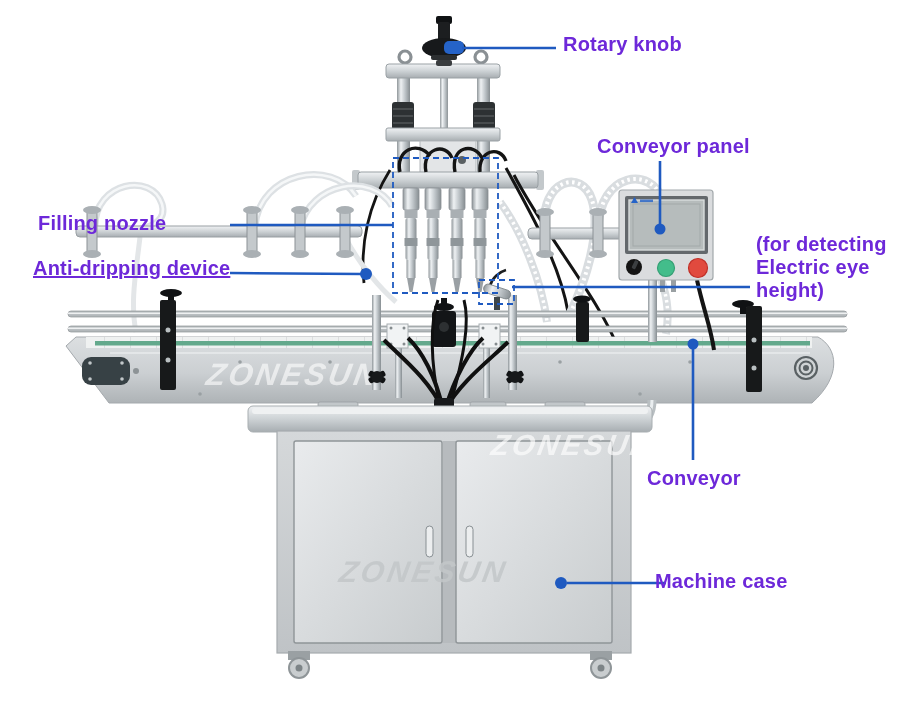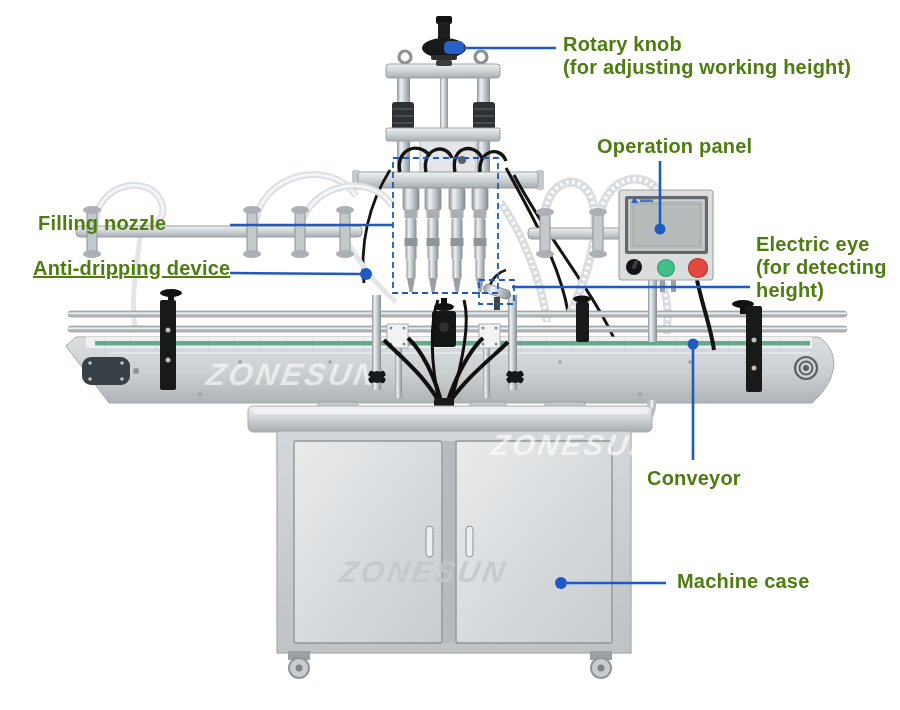--- a/index.html
+++ b/index.html
@@ -2,21 +2,21 @@
 <html style="--accent-blue: #1f5ac0; --knob-blue: #2563c8; --button-green: #43bd8b; --button-red: #e14a3e; --belt-green: #63a98c; --logo-blue: #2563c8;"><head>
 <meta charset="utf-8">
 <style>
   html,body{margin:0;padding:0;background:#ffffff;}
   .canvas{
     position:relative;width:900px;height:710px;background:#ffffff;overflow:hidden;
     font-family:"Liberation Sans",sans-serif;
   }
   .canvas svg{position:absolute;left:0;top:0;}
   .label{
-    position:absolute;color:#4d7c0f;font-size:20px;font-weight:700;
+    position:absolute;color:#6d28d9;font-size:20px;font-weight:700;
     line-height:23px;letter-spacing:0.2px;white-space:nowrap;
   }
   .label span{display:block;}
   .label.align-right{}
   .leader{stroke:var(--accent-blue,#1f5ac0);stroke-width:2.6;fill:none;}
   .leader-dot{fill:var(--accent-blue,#1f5ac0);}
   .dashed-box{stroke:var(--accent-blue,#1f5ac0);stroke-width:1.8;fill:none;stroke-dasharray:6 4;}
   .wm{font-family:"Liberation Sans",sans-serif;font-style:italic;font-weight:700;letter-spacing:3px;}
 </style>
 </head>
@@ -395,42 +395,41 @@
     <line x1="512" y1="287" x2="750" y2="287" class="leader"></line>
     <circle cx="693" cy="344" r="5.5" class="leader-dot"></circle>
     <line x1="693" y1="349" x2="693" y2="460" class="leader"></line>
     <circle cx="561" cy="583" r="6" class="leader-dot"></circle>
     <line x1="567" y1="583" x2="666" y2="583" class="leader"></line>
   </g>
 </svg>
 
   <div class="label" style="left:563px;top:33px;">
     <span>Rotary knob</span>
-    <span>(for adjusting working height)</span>
   </div>
 
   <div class="label" style="left:597px;top:135px;">
-    <span>Operation panel</span>
+    <span>Conveyor panel</span>
   </div>
 
   <div class="label align-right" style="left:38px;top:212px;width:184px;">
     <span>Filling nozzle</span>
   </div>
 
   <div class="label" style="left:33px;top:257px;text-decoration:underline;">
     <span>Anti-dripping device</span>
   </div>
 
   <div class="label" style="left:756px;top:233px;">
+    <span>(for detecting</span>
     <span>Electric eye</span>
-    <span>(for detecting</span>
     <span>height)</span>
   </div>
 
   <div class="label" style="left:647px;top:467px;">
     <span>Conveyor</span>
   </div>
 
-  <div class="label" style="left:677px;top:570px;text-align:center;">
+  <div class="label" style="left:655px;top:570px;text-align:center;">
     <span>Machine case</span>
   </div>
 
 </div>
 
 </body></html>

